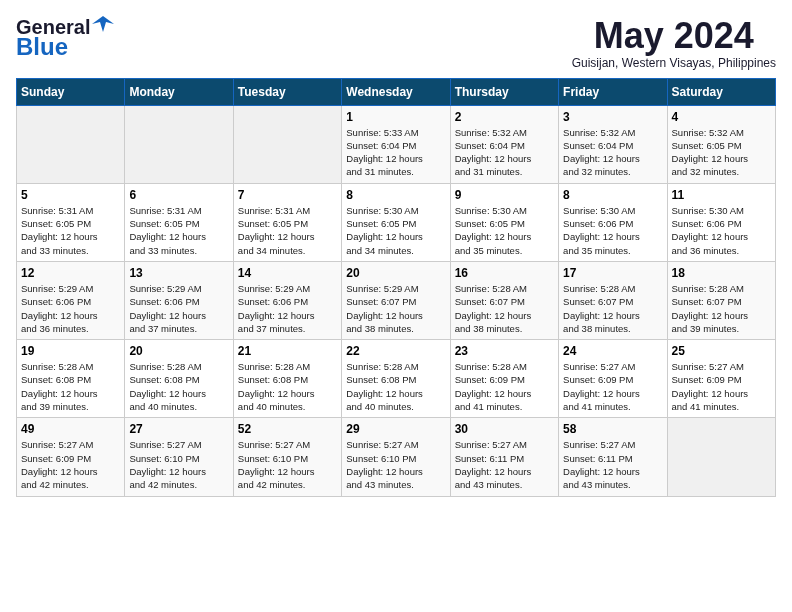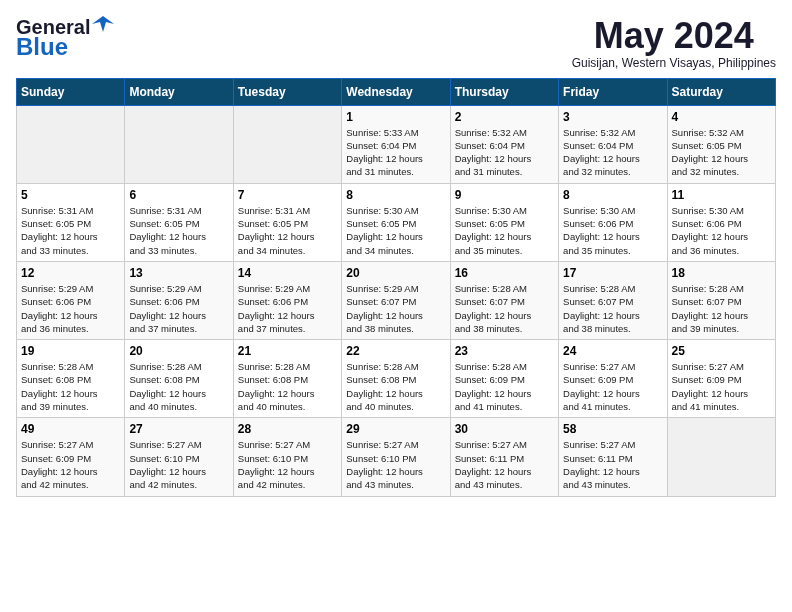--- a/index.html
+++ b/index.html
@@ -225,21 +225,21 @@
       <tr>
         <td>
           <span class="day-num">49</span>
           <div class="day-info">Sunrise: 5:27 AM<br>Sunset: 6:09 PM<br>Daylight: 12 hours<br>and 42 minutes.</div>
         </td>
         <td>
           <span class="day-num">27</span>
           <div class="day-info">Sunrise: 5:27 AM<br>Sunset: 6:10 PM<br>Daylight: 12 hours<br>and 42 minutes.</div>
         </td>
         <td>
-          <span class="day-num">28</span>
+          <span class="day-num">52</span>
           <div class="day-info">Sunrise: 5:27 AM<br>Sunset: 6:10 PM<br>Daylight: 12 hours<br>and 42 minutes.</div>
         </td>
         <td>
           <span class="day-num">29</span>
           <div class="day-info">Sunrise: 5:27 AM<br>Sunset: 6:10 PM<br>Daylight: 12 hours<br>and 43 minutes.</div>
         </td>
         <td>
           <span class="day-num">30</span>
           <div class="day-info">Sunrise: 5:27 AM<br>Sunset: 6:11 PM<br>Daylight: 12 hours<br>and 43 minutes.</div>
         </td>

